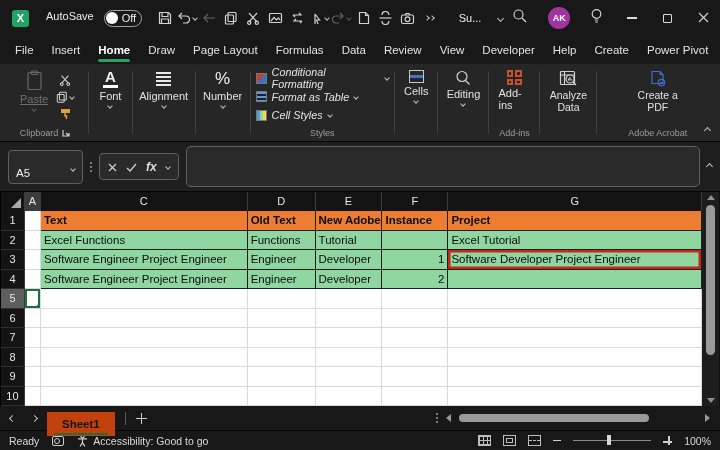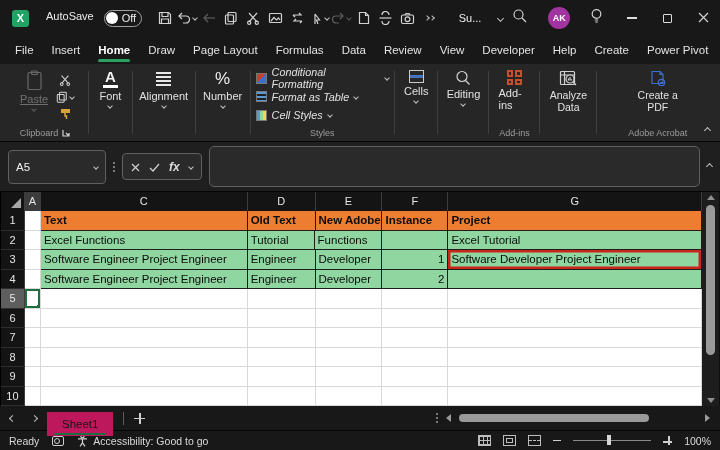--- a/index.html
+++ b/index.html
@@ -58,21 +58,21 @@
   .sq.cs { background:linear-gradient(90deg,#5b9bd5 33%,#8fd6a0 33% 66%,#ffd24d 66%); }
   .gridicon { width:15px; height:13px; border:1px solid #c9c9c9; display:flex; flex-direction:column; }
   .gridicon div { flex:1; }
   .gridicon .mid { background:#4472C4; }
   .addinsicon { width:15px; height:15px; display:grid; grid-template-columns:1fr 1fr; grid-template-rows:1fr 1fr; gap:2px; }
   .addinsicon div { border:2px solid #C3512F; }
   .ribbon-collapse { position:absolute; right:10px; bottom:8px; }
 
   
   .frow { height:50px; background:#1f1f1f; display:flex; align-items:center; padding:4px 8px 4px 8px; gap:7px; border-bottom:1px solid #050505; }
-  .namebox { width:98px; height:27px; background:#2a2a2a; border:1px solid #606060; border-radius:4px; display:flex; align-items:center; justify-content:space-between; padding:16px 7px; font-size:11.5px; color:#efefef; }
+  .namebox { width:75px; height:27px; background:#2a2a2a; border:1px solid #606060; border-radius:4px; display:flex; align-items:flex-start; justify-content:space-between; padding:16px 7px; font-size:11.5px; color:#efefef; }
   .vdots { display:flex; flex-direction:column; gap:2px; }
   .vdots div { width:2px; height:2px; border-radius:50%; background:#9a9a9a; }
   .fbtns { height:27px; background:#2a2a2a; border:1px solid #606060; border-radius:4px; display:flex; align-items:center; gap:9px; padding:0 8px; }
   .fx { font-style:italic; font-weight:bold; font-size:12px; color:#dcdcdc; }
   .finput { flex:1; height:41px; background:#2a2a2a; border:1px solid #606060; border-radius:5px; }
   .fcollapse { padding:0 2px; }
 
   
   .gridwrap { height:214px; display:flex; background:#0f0f0f; }
   .gridmain { width:702px; display:flex; flex-direction:column; background:#fff; border-left:1px solid #000; }
@@ -93,21 +93,21 @@
   .c.active::after { content:""; position:absolute; right:-1px; bottom:-1px; width:4px; height:4px; background:#1D6F42; }
   .wA{width:16px;} .wC{width:207px;} .wD{width:68px;} .wE{width:67px;} .wF{width:66px;} .wG{width:254px;}
   .vscroll { width:17px; background:#1d1d1d; display:flex; flex-direction:column; align-items:center; padding:3px 0; }
   .tri-u { width:0; height:0; border-left:4px solid transparent; border-right:4px solid transparent; border-bottom:5px solid #8f8f8f; }
   .tri-d { width:0; height:0; border-left:4px solid transparent; border-right:4px solid transparent; border-top:5px solid #8f8f8f; margin-top:auto; }
   .vthumb { width:9px; height:150px; background:#9a9a9a; border-radius:5px; margin-top:5px; }
 
   
   .sheetbar { height:24px; display:flex; align-items:center; padding:0 10px; gap:10px; }
   .navchevs { display:flex; gap:17px; align-items:center; }
-  .sheettab { height:24px; background:#be185d; color:#151515; font-size:11.5px; font-weight:400; display:flex; align-items:center; padding:0 15px; position:relative;margin-top:12px; }
+  .sheettab { height:24px; background:#c2410c; color:#151515; font-size:11.5px; font-weight:700; display:flex; align-items:center; padding:0 15px; position:relative;margin-top:12px; }
   .sheettab::after { content:""; position:absolute; left:7px; right:7px; bottom:1px; height:2.5px; background:#1D6F42; border-radius:2px; }
   .tdivider { width:1px; height:13px; background:#5c5c5c; }
   .plus { width:11px; height:11px; position:relative; }
   .plus::before { content:""; position:absolute; left:0; right:0; top:5px; height:1.5px; background:#cfcfcf; }
   .plus::after { content:""; position:absolute; top:0; bottom:0; left:5px; width:1.5px; background:#cfcfcf; }
   .sb-right { margin-left:auto; display:flex; align-items:center; gap:8px; }
   .tri-l { width:0; height:0; border-top:4px solid transparent; border-bottom:4px solid transparent; border-right:5px solid #9a9a9a; }
   .tri-r { width:0; height:0; border-top:4px solid transparent; border-bottom:4px solid transparent; border-left:5px solid #9a9a9a; }
   .hthumb { width:190px; height:8px; background:#9a9a9a; border-radius:4px; }
   .hgap { width:40px; }
@@ -466,22 +466,22 @@
       <div class="c wC orange">Text</div>
       <div class="c wD orange">Old Text</div>
       <div class="c wE orange">New Adobe</div>
       <div class="c wF orange">Instance</div>
       <div class="c wG orange">Project</div>
     </div>
     <div class="grow">
       <div class="rh">2</div>
       <div class="c wA"></div>
       <div class="c wC green">Excel Functions</div>
+      <div class="c wD green">Functions</div>
       <div class="c wE green">Tutorial</div>
-      <div class="c wD green">Functions</div>
       <div class="c wF green num"></div>
       <div class="c wG green">Excel Tutorial</div>
     </div>
     <div class="grow">
       <div class="rh">3</div>
       <div class="c wA"></div>
       <div class="c wC green">Software Engineer Project Engineer</div>
       <div class="c wD green">Engineer</div>
       <div class="c wE green">Developer</div>
       <div class="c wF green num">1</div>

